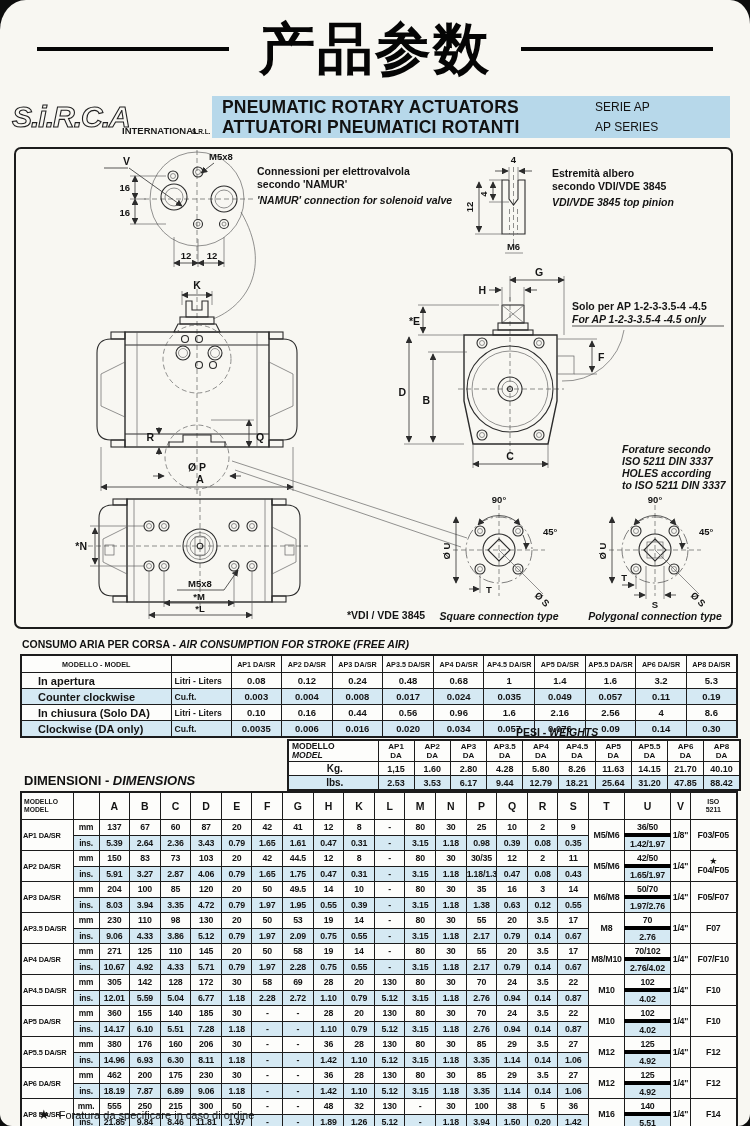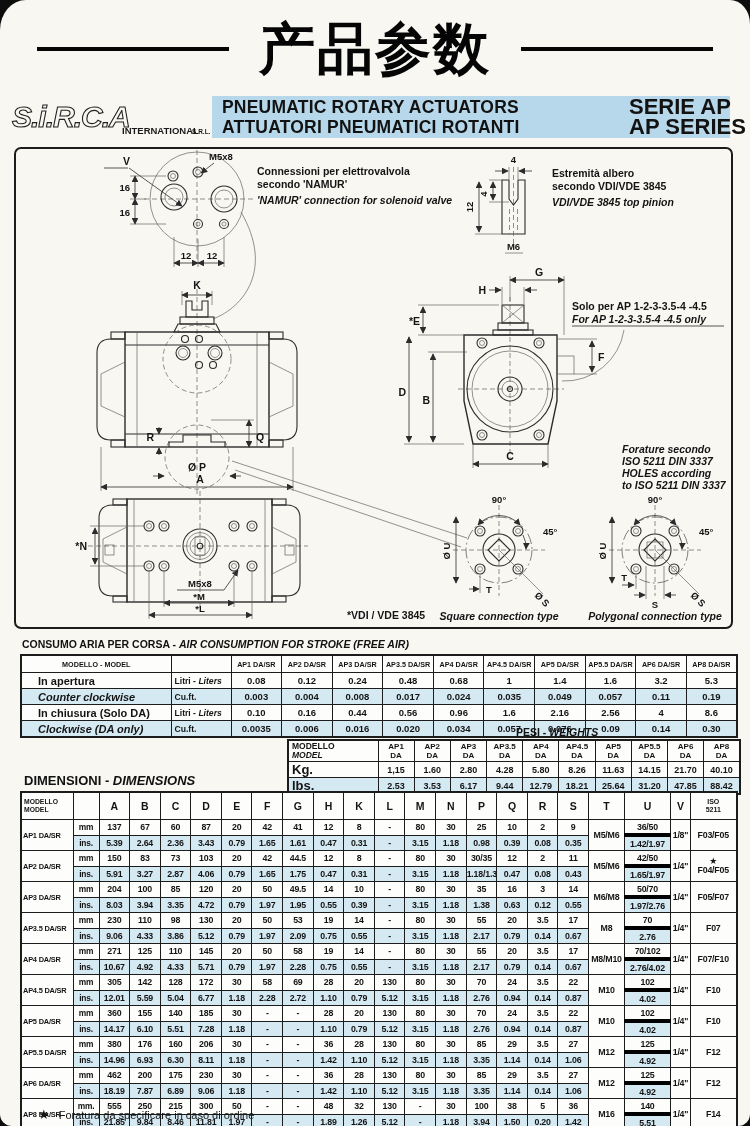--- a/index.html
+++ b/index.html
@@ -13,21 +13,21 @@
              display:flex;align-items:center;justify-content:center;gap:14px;}
   .title-bar{width:192px;height:4px;background:#050505;}
   .cjk-title{font-size:56px;font-weight:900;letter-spacing:2px;color:#050505;margin:16px;line-height:1;}
 
   
   .brand{position:absolute;left:0;top:92px;width:750px;height:50px;}
   .logo-svg{position:absolute;left:10px;top:2px;}
   .band{position:absolute;left:212px;top:4px;width:518px;height:42px;background:#b7d8ea;}
   .band-title{position:absolute;left:10px;top:1px;font-weight:bold;font-size:17.5px;line-height:20px;
               color:#121212;letter-spacing:.2px;white-space:nowrap;}
-  .band-series{position:absolute;left:417px;top:1px;font-weight:bold;font-size:22px;line-height:20px;
+  .band-series{position:absolute;left:383px;top:1px;font-weight:normal;font-size:12px;line-height:20px;
                color:#121212;white-space:nowrap;}
 
   
   .panel{position:absolute;left:14px;top:147px;width:715px;height:478px;
          border:2.5px solid #1c1c1c;border-radius:7px;background:#f8f7f2;}
   .panel svg{display:block;}
   .s  {stroke:#2c2c2c;stroke-width:1.1;fill:none;}
   .s2 {stroke:#2c2c2c;stroke-width:1.4;fill:none;}
   .st {stroke:#5a5a5a;stroke-width:.65;fill:none;}
   .sd {stroke:#606060;stroke-width:.7;fill:none;stroke-dasharray:5 3;}
@@ -44,28 +44,28 @@
   .shaded{background:#d5e9f3;}
   .sec-title{position:absolute;font-weight:bold;font-size:10.5px;color:#111;white-space:nowrap;}
   .sec-title .ital{font-style:italic;}
 
   
   .cons-table{position:absolute;left:20px;top:654px;width:716px;border:2px solid #1c1c1c;}
   .cons-table th{font-size:7.2px;font-weight:bold;height:16px;}
   .cons-table td{font-size:9.5px;font-weight:bold;height:15px;}
   .cons-table td.rlbl{text-align:left;padding-left:16px;font-size:11px;}
   .cons-table td.runit{text-align:left;padding-left:3px;font-size:8.6px;}
-  .cons-table .ital{font-style:italic;}
+  .cons-table .ital{}
 
   
   .wt-table{position:absolute;left:287px;top:739px;width:452px;border:2px solid #1c1c1c;}
   .wt-table th{font-size:8px;height:20px;line-height:9px;}
   .wt-table th.wmodel{text-align:left;padding-left:3px;font-size:8.5px;}
   .wt-table td{font-size:9px;font-weight:bold;height:13px;}
-  .wt-table td.wlabel{text-align:left;padding-left:3px;font-size:13px;}
+  .wt-table td.wlabel{text-align:center;padding-left:3px;font-size:10px;}
   .wt-table .ital{font-style:italic;}
 
   
   .dim-table{position:absolute;left:20px;top:791px;width:716px;border:2px solid #1c1c1c;}
   .dim-table th{height:26px;font-size:10.5px;font-weight:bold;line-height:10px;}
   .dim-table th.hmodel{font-size:6.8px;text-align:left;padding-left:2px;line-height:8px;}
   .dim-table th.hiso{font-size:7px;line-height:8px;}
   .dim-table td{font-size:8.8px;font-weight:bold;height:13px;letter-spacing:-0.2px;}
   .dim-table td.model{font-size:7.4px;text-align:left;padding-left:1px;}
   .dim-table td.unit{font-size:8.4px;}

